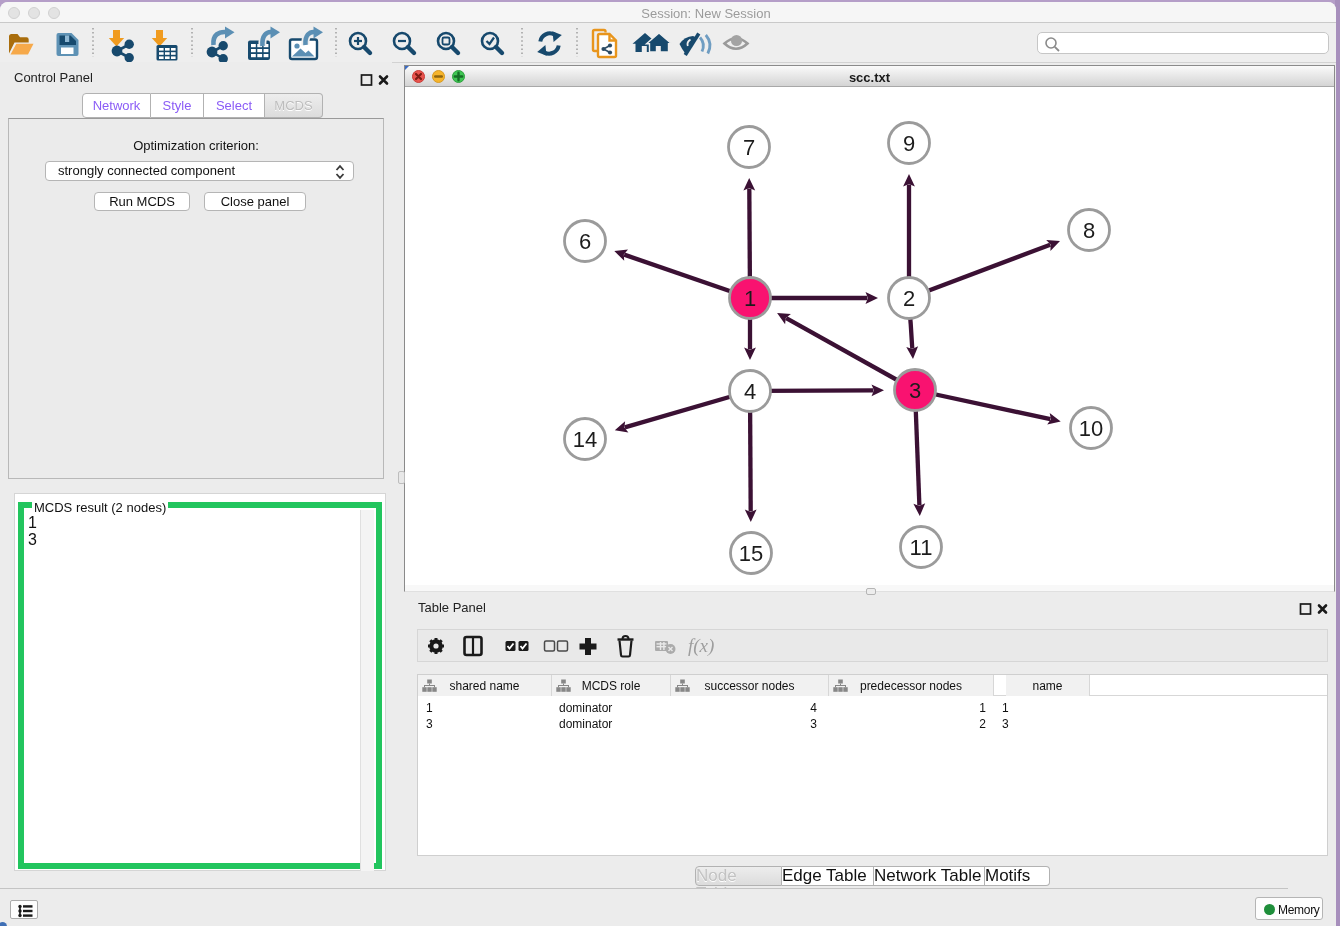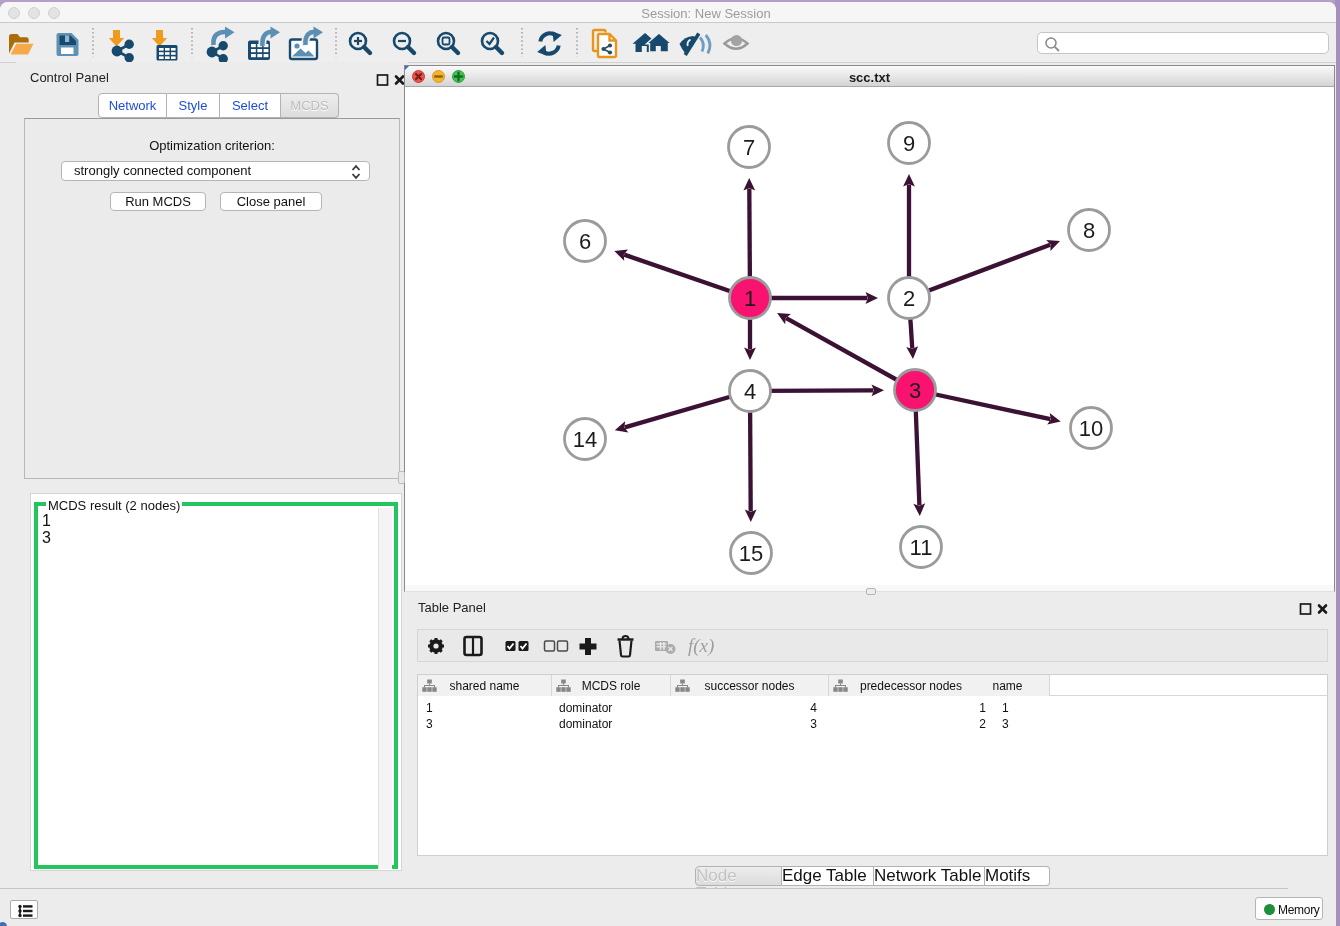--- a/index.html
+++ b/index.html
@@ -8,29 +8,29 @@
 #win { opacity:0.999; }
 #win { position:absolute; left:0; top:2px; width:1336px; height:924px; background:#ececec; border-radius:8px 8px 0 0; overflow:hidden; }
 
 #titlebar { position:absolute; left:0; top:0; width:100%; height:21px; background:#f6f6f6; border-bottom:1px solid #c9c9c9; }
 .tl { position:absolute; top:5px; width:12px; height:12px; border-radius:50%; background:#e3e3e3; border:1px solid #d0d0d0; }
 #title-text { position:absolute; top:4px; width:100%; text-align:center; font-size:13px; color:#9b9b9b;margin-left:38px; }
 
 #toolbar { position:absolute; left:0; top:21px; width:100%; height:40px; background:#eeeeee; border-bottom:1px solid #d2d2d2; }
 #searchbox { position:absolute; left:1037px; top:9px; width:292px; height:22px; background:#fff; border:1px solid #c6c6c6; border-radius:5px; }
 
-#cp { position:absolute; left:16px; top:60px; width:392px; height:826px; background:#ececec; }
+#cp { position:absolute; left:0; top:60px; width:392px; height:826px; background:#ececec; }
 #cp-title { position:absolute; left:14px; top:8px; font-size:13px; color:#222; }
-.cp-tab { position:absolute; top:31px; height:25px; border:1px solid #b2b2b2; background:#fff; font-size:13px; color:#1d4ed8; text-align:center; line-height:23px; }
+.cp-tab { position:absolute; top:31px; height:25px; border:1px solid #b2b2b2; background:#fff; font-size:13px; color:#8b5cf6; text-align:center; line-height:23px; }
 #cp-box { position:absolute; left:8px; top:56px; width:376px; height:361px; border:1px solid #b8b8b8; border-top-color:#9a9a9a; background:#ebebeb; }
 #opt-label { position:absolute; left:0; top:76px; width:392px; text-align:center; font-size:13px; color:#111; }
 #dropdown { position:absolute; left:45px; top:99px; width:309px; height:20px; background:#fff; border:1px solid #b5b5b5; border-radius:4px; font-size:13px; color:#111; line-height:18px; padding-left:12px; }
 .btn { position:absolute; top:130px; height:19px; background:#fff; border:1px solid #b5b5b5; border-radius:4px; font-size:13px; color:#111; text-align:center; line-height:17px; }
 #mcds-wrap { position:absolute; left:14px; top:431px; width:372px; height:378px; background:#fff; border:1px solid #d5d5d5; }
-#mcds-fs { position:absolute; left:3px; top:8px; width:364px; height:367px; border:4px solid #22c55e; }
+#mcds-fs { position:absolute; left:3px; top:8px; width:364px; height:367px; border:6px solid #22c55e; }
 #mcds-legend { position:absolute; left:8px; top:-8px; background:#fff; font-size:13px; color:#111; padding:0 2px; }
 #mcds-text { position:absolute; left:4px; top:6px; font-size:16px; color:#111; line-height:17.2px; }
 #mcds-scroll { position:absolute; right:2px; top:2px; width:14px; height:361px; background:#f4f4f4; border-left:1px solid #e0e0e0; }
 
 #nw { position:absolute; left:404px; top:63px; width:931px; height:527px; border:1px solid #8a8a8a; border-bottom:1px solid #e0e0e0; background:#fff; }
 #nw-tb { position:absolute; left:0; top:0; width:100%; height:21px; background:linear-gradient(#fafafa,#d4d4d4); border-bottom:1px solid #a8a8a8; }
 #nw-title { position:absolute; top:4px; width:100%; text-align:center; font-size:13px; color:#1a1a1a; font-weight:600; }
 .mac { position:absolute; top:3.5px; width:13px; height:13px; border-radius:50%; }
 
 #tp { position:absolute; left:404px; top:590px; width:932px; height:297px; background:#ececec; }
@@ -438,21 +438,21 @@
                 <rect x="2" y="6" width="11" height="1"></rect>
                 <rect x="2" y="6.5" width="1" height="1.7"></rect>
                 <rect x="12" y="6.5" width="1" height="1.7"></rect>
                 <rect x="0.3" y="8.2" width="4.4" height="4.6"></rect>
                 <rect x="5.3" y="8.2" width="4.4" height="4.6"></rect>
                 <rect x="10.3" y="8.2" width="4.4" height="4.6"></rect>
               </g>
             </svg>
             <span>predecessor nodes</span>
           </div>
-        <div class="th" style="left:548px; width:84px;text-decoration:underline;">
+        <div class="th" style="left:588px; width:84px;text-decoration:underline;">
             <span>name</span>
           </div>
       </div>
       <div class="td" style="left:8px;  top:26px;">1</div>
       <div class="td" style="left:141px;top:26px;">dominator</div>
       <div class="td" style="left:253px;top:26px; width:146px; text-align:right;">4</div>
       <div class="td" style="left:411px;top:26px; width:157px; text-align:right;">1</div>
       <div class="td" style="left:584px;top:26px;">1</div>
       <div class="td" style="left:8px;  top:42px;">3</div>
       <div class="td" style="left:141px;top:42px;">dominator</div>

